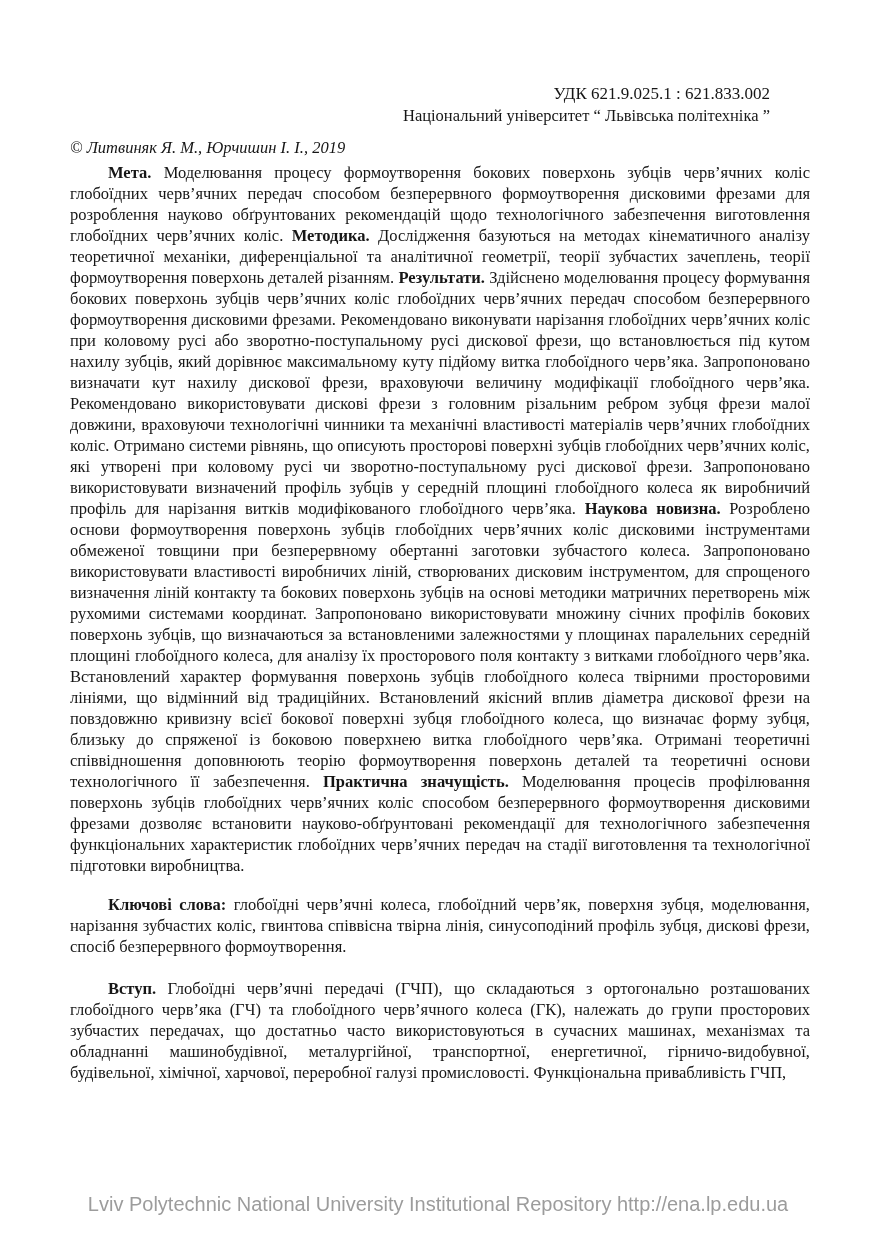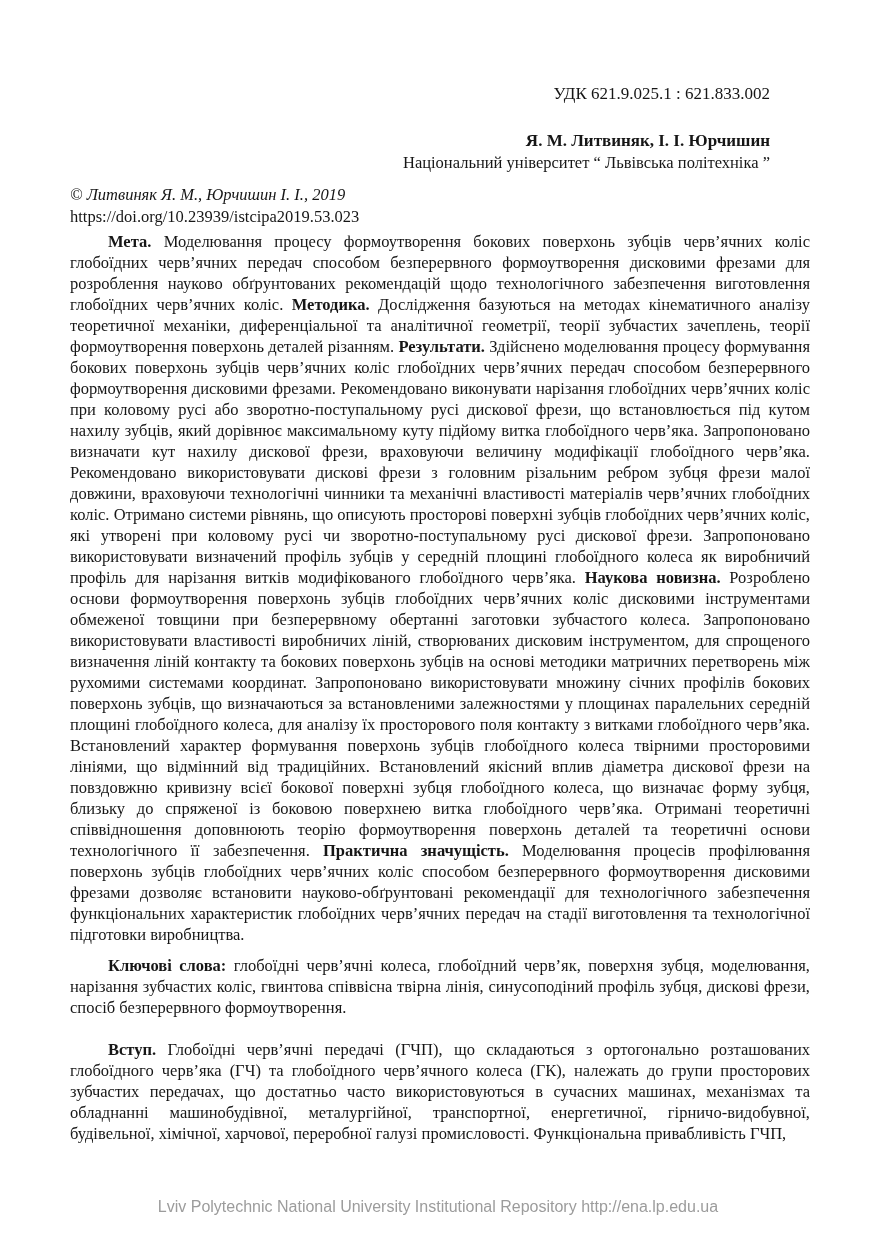--- a/index.html
+++ b/index.html
@@ -13,46 +13,44 @@
   }
   .content{position:absolute;top:0;left:70px;width:740px;}
   .udc{margin-top:84px;font-size:17px;font-weight:400;text-align:right;padding-right:40px;}
   .authors{margin-top:27px;font-size:17px;font-weight:700;text-align:right;padding-right:40px;}
   .affiliation{margin-top:2px;font-size:16.5px;text-align:right;padding-right:40px;}
   .title{margin-top:36px;font-size:20.5px;line-height:31px;font-weight:700;text-align:center;letter-spacing:0.2px;}
   .copyright{margin-top:12px;font-size:16.5px;font-style:italic;}
   .doi{margin-top:1px;font-size:16.5px;line-height:21px;text-align:left;}
   .para{font-size:16.5px;line-height:21px;text-align:justify;}
   .abstract{margin-top:4px;text-indent:38px;}
-  .keywords{margin-top:10px;text-indent:38px;}
+  .keywords{margin-top:18px;text-indent:38px;}
   .intro{margin-top:21px;text-indent:38px;}
   .run-in{font-weight:700;}
   .footer{
     position:absolute;left:0;right:0;bottom:24px;
     text-align:center;
     font-family:"Liberation Sans","DejaVu Sans",sans-serif;
-    font-size:16px;color:#9c9c9c;
+    font-size:20px;color:#9c9c9c;
   }
 </style>
 </head>
 <body>
 
 <div class="sheet">
   <div class="content">
 
     <div class="udc">УДК 621.9.025.1 : 621.833.002</div>
 
-    <div class="authors">Я. М. Литвиняк, І. І. Юрчишин</div>
 
     <div class="affiliation">Національний університет “ Львівська політехніка ”</div>
 
 
     <div class="copyright">© Литвиняк Я. М., Юрчишин І. І., 2019</div>
 
-    <div class="doi">https://doi.org/10.23939/istcipa2019.53.023</div>
 
     <div class="para abstract"><span class="run-in">Мета.</span><span> Моделювання процесу формоутворення бокових поверхонь зубців черв’ячних коліс глобоїдних черв’ячних передач способом безперервного формоутворення дисковими фрезами для розроблення науково обґрунтованих рекомендацій щодо технологічного забезпечення виготовлення глобоїдних черв’ячних коліс. </span><span class="run-in">Методика.</span><span> Дослідження базуються на методах кінематичного аналізу теоретичної механіки, диференціальної та аналітичної геометрії, теорії зубчастих зачеплень, теорії формоутворення поверхонь деталей різанням. </span><span class="run-in">Результати.</span><span> Здійснено моделювання процесу формування бокових поверхонь зубців черв’ячних коліс глобоїдних черв’ячних передач способом безперервного формоутворення дисковими фрезами. Рекомендовано виконувати нарізання глобоїдних черв’ячних коліс при коловому русі або зворотно-поступальному русі дискової фрези, що встановлюється під кутом нахилу зубців, який дорівнює максимальному куту підйому витка глобоїдного черв’яка. Запропоновано визначати кут нахилу дискової фрези, враховуючи величину модифікації глобоїдного черв’яка. Рекомендовано використовувати дискові фрези з головним різальним ребром зубця фрези малої довжини, враховуючи технологічні чинники та механічні властивості матеріалів черв’ячних глобоїдних коліс. Отримано системи рівнянь, що описують просторові поверхні зубців глобоїдних черв’ячних коліс, які утворені при коловому русі чи зворотно-поступальному русі дискової фрези. Запропоновано використовувати визначений профіль зубців у середній площині глобоїдного колеса як виробничий профіль для нарізання витків модифікованого глобоїдного черв’яка. </span><span class="run-in">Наукова новизна.</span><span> Розроблено основи формоутворення поверхонь зубців глобоїдних черв’ячних коліс дисковими інструментами обмеженої товщини при безперервному обертанні заготовки зубчастого колеса. Запропоновано використовувати властивості виробничих ліній, створюваних дисковим інструментом, для спрощеного визначення ліній контакту та бокових поверхонь зубців на основі методики матричних перетворень між рухомими системами координат. Запропоновано використовувати множину січних профілів бокових поверхонь зубців, що визначаються за встановленими залежностями у площинах паралельних середній площині глобоїдного колеса, для аналізу їх просторового поля контакту з витками глобоїдного черв’яка. Встановлений характер формування поверхонь зубців глобоїдного колеса твірними просторовими лініями, що відмінний від традиційних. Встановлений якісний вплив діаметра дискової фрези на повздовжню кривизну всієї бокової поверхні зубця глобоїдного колеса, що визначає форму зубця, близьку до спряженої із боковою поверхнею витка глобоїдного черв’яка. Отримані теоретичні співвідношення доповнюють теорію формоутворення поверхонь деталей та теоретичні основи технологічного її забезпечення. </span><span class="run-in">Практична значущість.</span><span> Моделювання процесів профілювання поверхонь зубців глобоїдних черв’ячних коліс способом безперервного формоутворення дисковими фрезами дозволяє встановити науково-обґрунтовані рекомендації для технологічного забезпечення функціональних характеристик глобоїдних черв’ячних передач на стадії виготовлення та технологічної підготовки виробництва.</span></div>
 
     <div class="para keywords"><span class="run-in">Ключові слова:</span><span> глобоїдні черв’ячні колеса, глобоїдний черв’як, поверхня зубця, моделювання, нарізання зубчастих коліс, гвинтова співвісна твірна лінія, синусоподіний профіль зубця, дискові фрези, спосіб безперервного формоутворення.</span></div>
 
     <div class="para intro"><span class="run-in">Вступ.</span><span> Глобоїдні черв’ячні передачі (ГЧП), що складаються з ортогонально розташованих глобоїдного черв’яка (ГЧ) та глобоїдного черв’ячного колеса (ГК), належать до групи просторових зубчастих передачах, що достатньо часто використовуються в сучасних машинах, механізмах та обладнанні машинобудівної, металургійної, транспортної, енергетичної, гірничо-видобувної, будівельної, хімічної, харчової, переробної галузі промисловості. Функціональна привабливість ГЧП,</span></div>
 
   </div>
 
   <div class="footer">Lviv Polytechnic National University Institutional Repository http://ena.lp.edu.ua</div>

